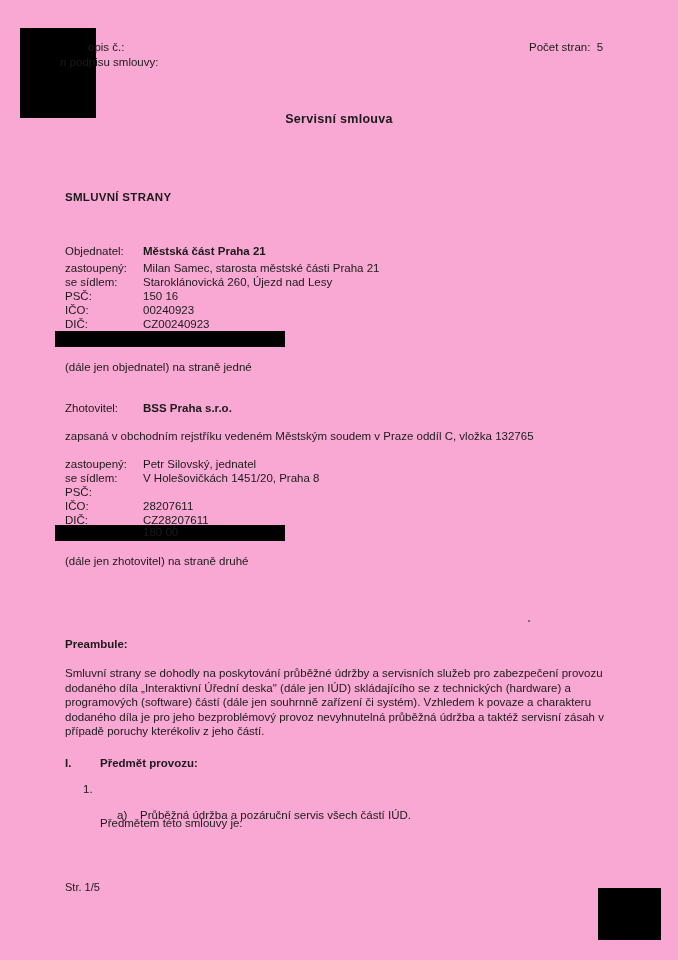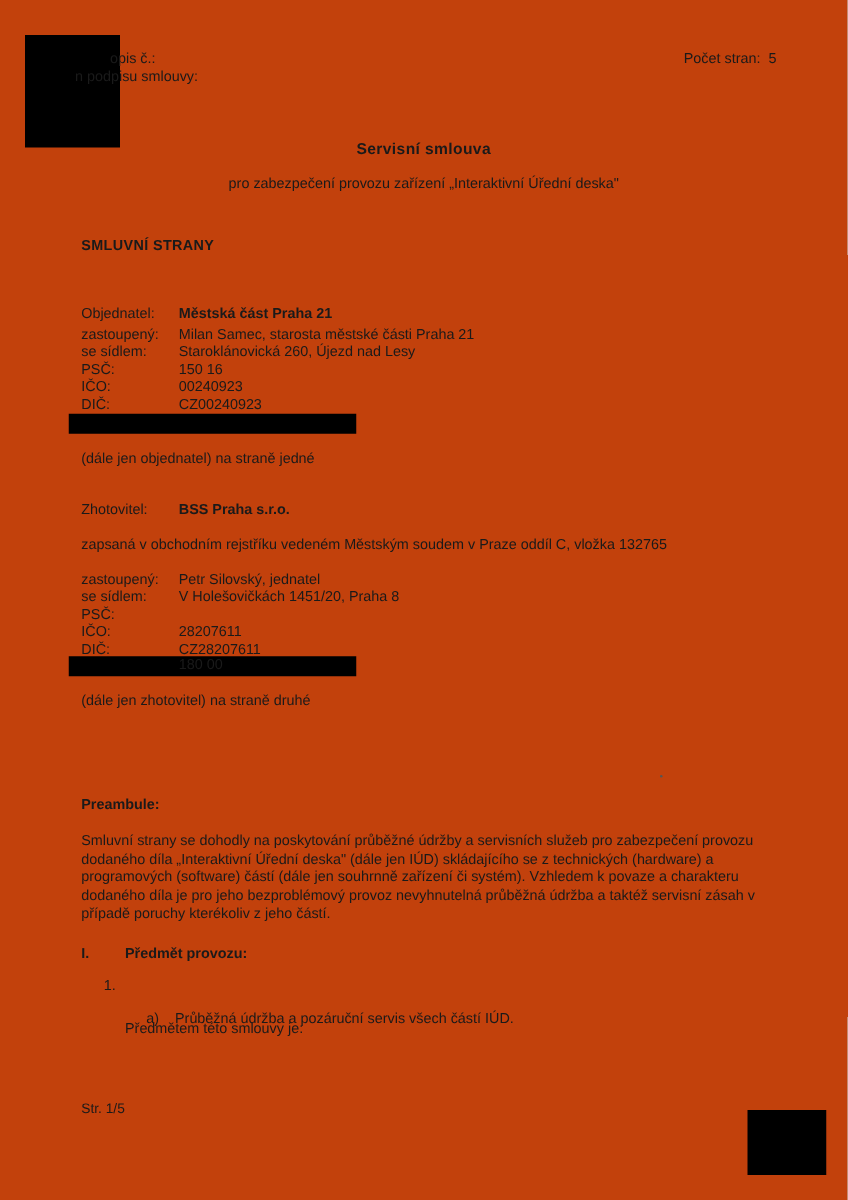--- a/index.html
+++ b/index.html
@@ -7,21 +7,21 @@
     padding: 0;
     background: #c8c8c8;
   }
   body {
     font-family: "Liberation Sans", sans-serif;
   }
   .page {
     position: relative;
     width: 678px;
     height: 960px;
-    background: #c2410c;
+    background: #f9a8d4;
     overflow: hidden;
     box-sizing: border-box;
   }
   .redaction {
     position: absolute;
     background: #000000;
   }
   #redaction-top-left { left: 20px; top: 28px; width: 76px; height: 90px; }
   #redaction-objednatel { left: 55px; top: 331px; width: 230px; height: 16px; }
   #redaction-zhotovitel { left: 55px; top: 525px; width: 230px; height: 16px; }
@@ -30,21 +30,21 @@
   .txt {
     position: absolute;
     font-size: 11.5px;
     color: #1a1a1a;
     white-space: pre;
     line-height: 13px;
   }
 
   #header-zapis { left: 88px; top: 41px; }
   #header-podpis { left: 60px; top: 56px; }
-  #header-pocet-stran { left: 528px; top: 41px; padding-left: 19px; }
+  #header-pocet-stran { left: 510px; top: 41px; padding-left: 19px; }
 
   #doc-title {
     left: 0; top: 113px; width: 678px;
     text-align: center;
     font-size: 12.5px;
     font-weight: bold;
     letter-spacing: 0.3px;
   }
   #doc-subtitle {
     left: 0; top: 141px; width: 678px;
@@ -126,21 +126,20 @@
   <div class="redaction" id="redaction-top-left"></div>
   <div class="redaction" id="redaction-objednatel"></div>
   <div class="redaction" id="redaction-zhotovitel"></div>
   <div class="redaction" id="redaction-bottom-right"></div>
 
   <div class="txt" id="header-zapis">opis č.:</div>
   <div class="txt" id="header-podpis">n podpisu smlouvy:</div>
   <div class="txt" id="header-pocet-stran">Počet stran:  5</div>
 
   <div class="txt" id="doc-title">Servisní smlouva</div>
-  <div class="txt" id="doc-subtitle">pro zabezpečení provozu zařízení „Interaktivní Úřední deska"</div>
 
   <div class="txt" id="section-parties-heading">SMLUVNÍ STRANY</div>
 
   <div class="txt lbl" id="objednatel-label">Objednatel:</div>
   <div class="txt val" id="objednatel-value">Městská část Praha 21</div>
   <div class="txt lbl" id="obj-zastoupeny-label">zastoupený:</div>
   <div class="txt val" id="obj-zastoupeny-value">Milan Samec, starosta městské části Praha 21</div>
   <div class="txt lbl" id="obj-sidlo-label">se sídlem:</div>
   <div class="txt val" id="obj-sidlo-value">Staroklánovická 260, Újezd nad Lesy</div>
   <div class="txt lbl" id="obj-psc-label">PSČ:</div>

